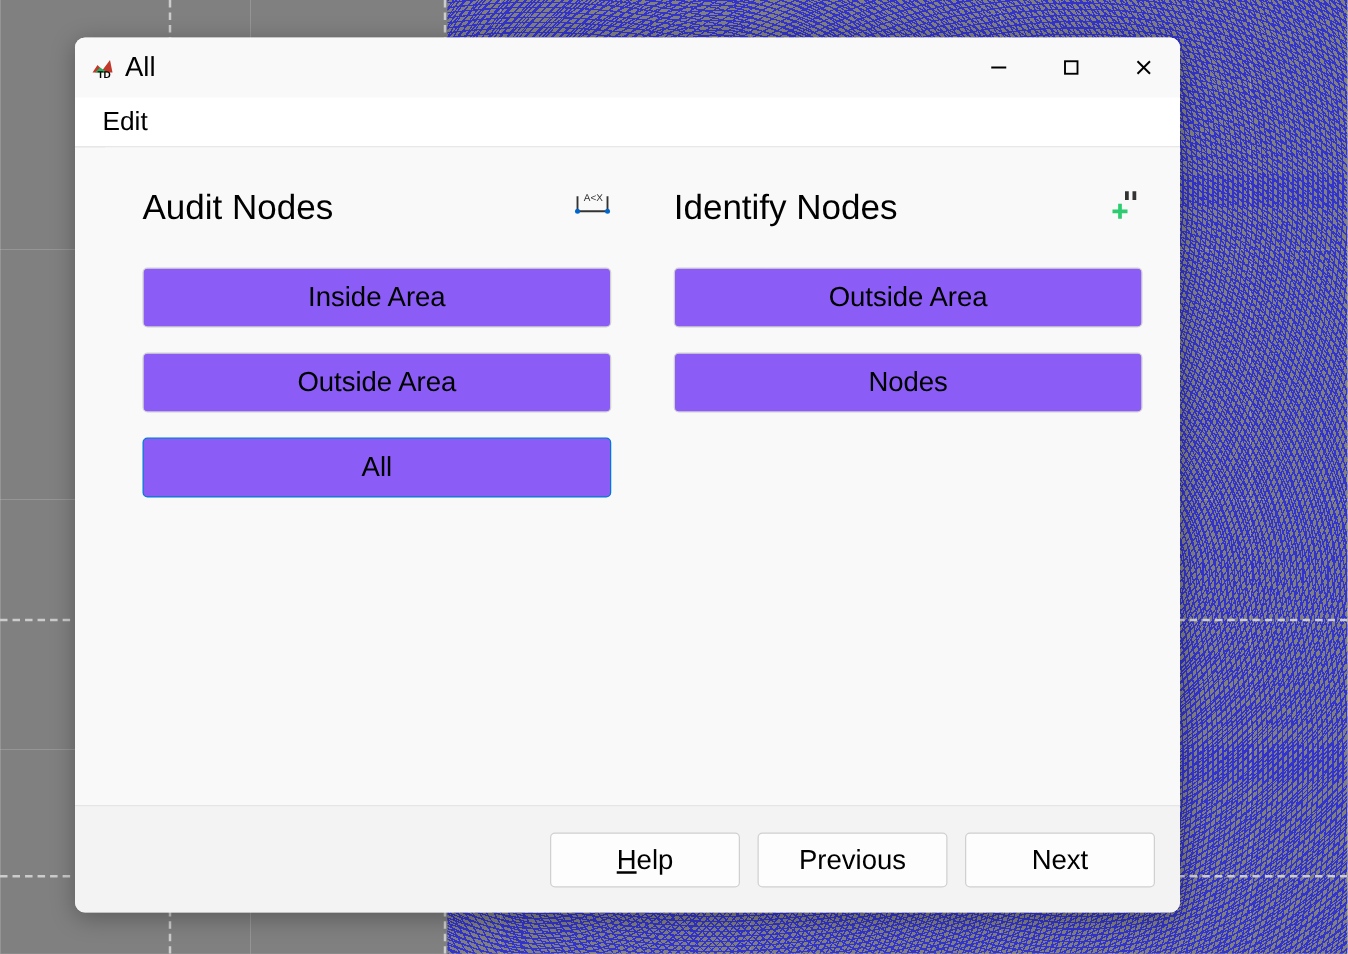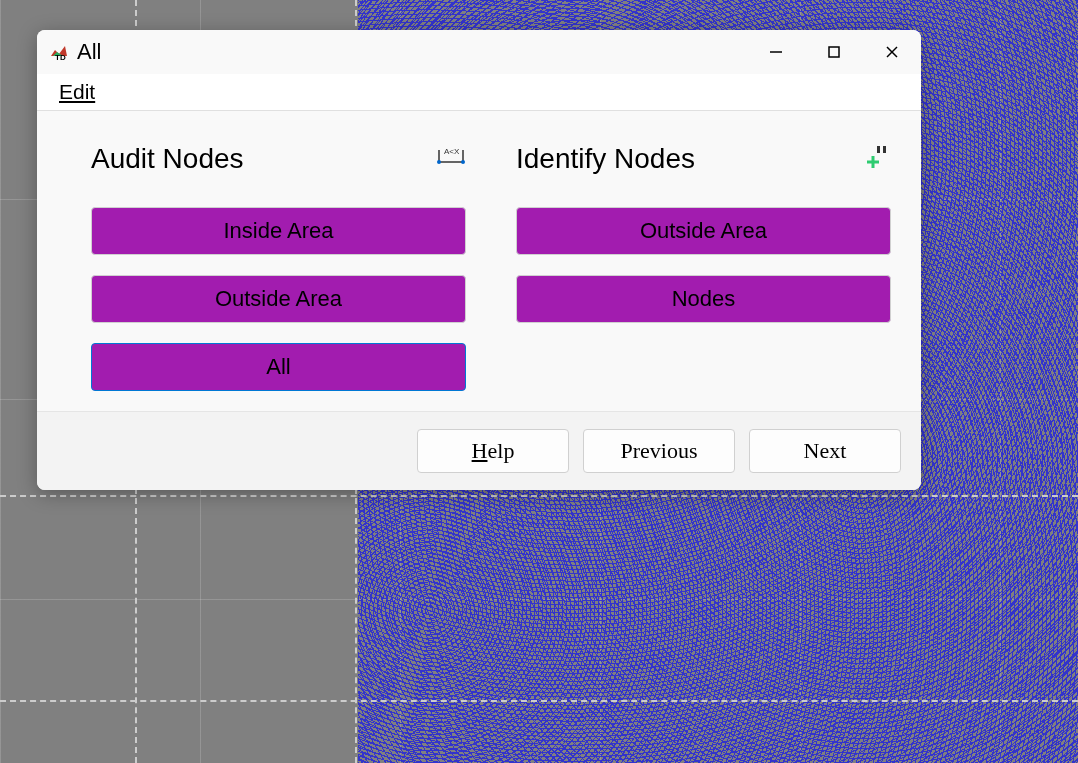--- a/index.html
+++ b/index.html
@@ -48,24 +48,24 @@
       position: absolute;
       top: 0;
       bottom: 0;
       width: 2px;
       border-left: 2px dashed #ccc;
     }
     
     
     .dialog {
       position: absolute;
-      left: 37px;
+      left: 60px;
       top: 30px;
       width: 884px;
-      height: 460px;
+      height: 700px;
       background: #f9f9f9;
       border-radius: 8px;
       box-shadow: 0 4px 20px rgba(0,0,0,0.3);
       display: flex;
       flex-direction: column;
       overflow: hidden;
     }
     
     
     .titlebar {
@@ -102,21 +102,20 @@
     }
     
     
     .menubar {
       height: 40px;
       background: #fff;
       border-bottom: 1px solid #e0e0e0;
       display: flex;
       align-items: center;
       padding-left: 14px;
-      text-decoration: underline;
     }
     .menu-item {
       font-size: 21px;
       color: #000;
       padding: 4px 8px;
       cursor: pointer;
     }
     
     
     .content {
@@ -146,21 +145,21 @@
     }
     .col-icon {
       width: 30px;
       height: 30px;
       display: flex;
       align-items: flex-start;
       justify-content: center;
     }
     .opt-btn {
       height: 48px;
-      background: #a21caf;
+      background: #8b5cf6;
       border: 1px solid #d0d0d0;
       border-radius: 4px;
       font-size: 22px;
       color: #000;
       cursor: pointer;
       margin-bottom: 20px;
       font-family: inherit;
     }
     .opt-btn.selected {
       border: 1px solid #0078d4;
@@ -169,21 +168,20 @@
     
     .footer {
       height: 86px;
       background: #f3f3f3;
       border-top: 1px solid #e5e5e5;
       display: flex;
       align-items: center;
       justify-content: flex-end;
       padding: 0 20px;
       gap: 14px;
-      font-family: Liberation Serif, serif;
     }
     .footer-btn {
       width: 152px;
       height: 44px;
       background: #fdfdfd;
       border: 1px solid #d0d0d0;
       border-radius: 4px;
       font-size: 22px;
       color: #000;
       cursor: pointer;

